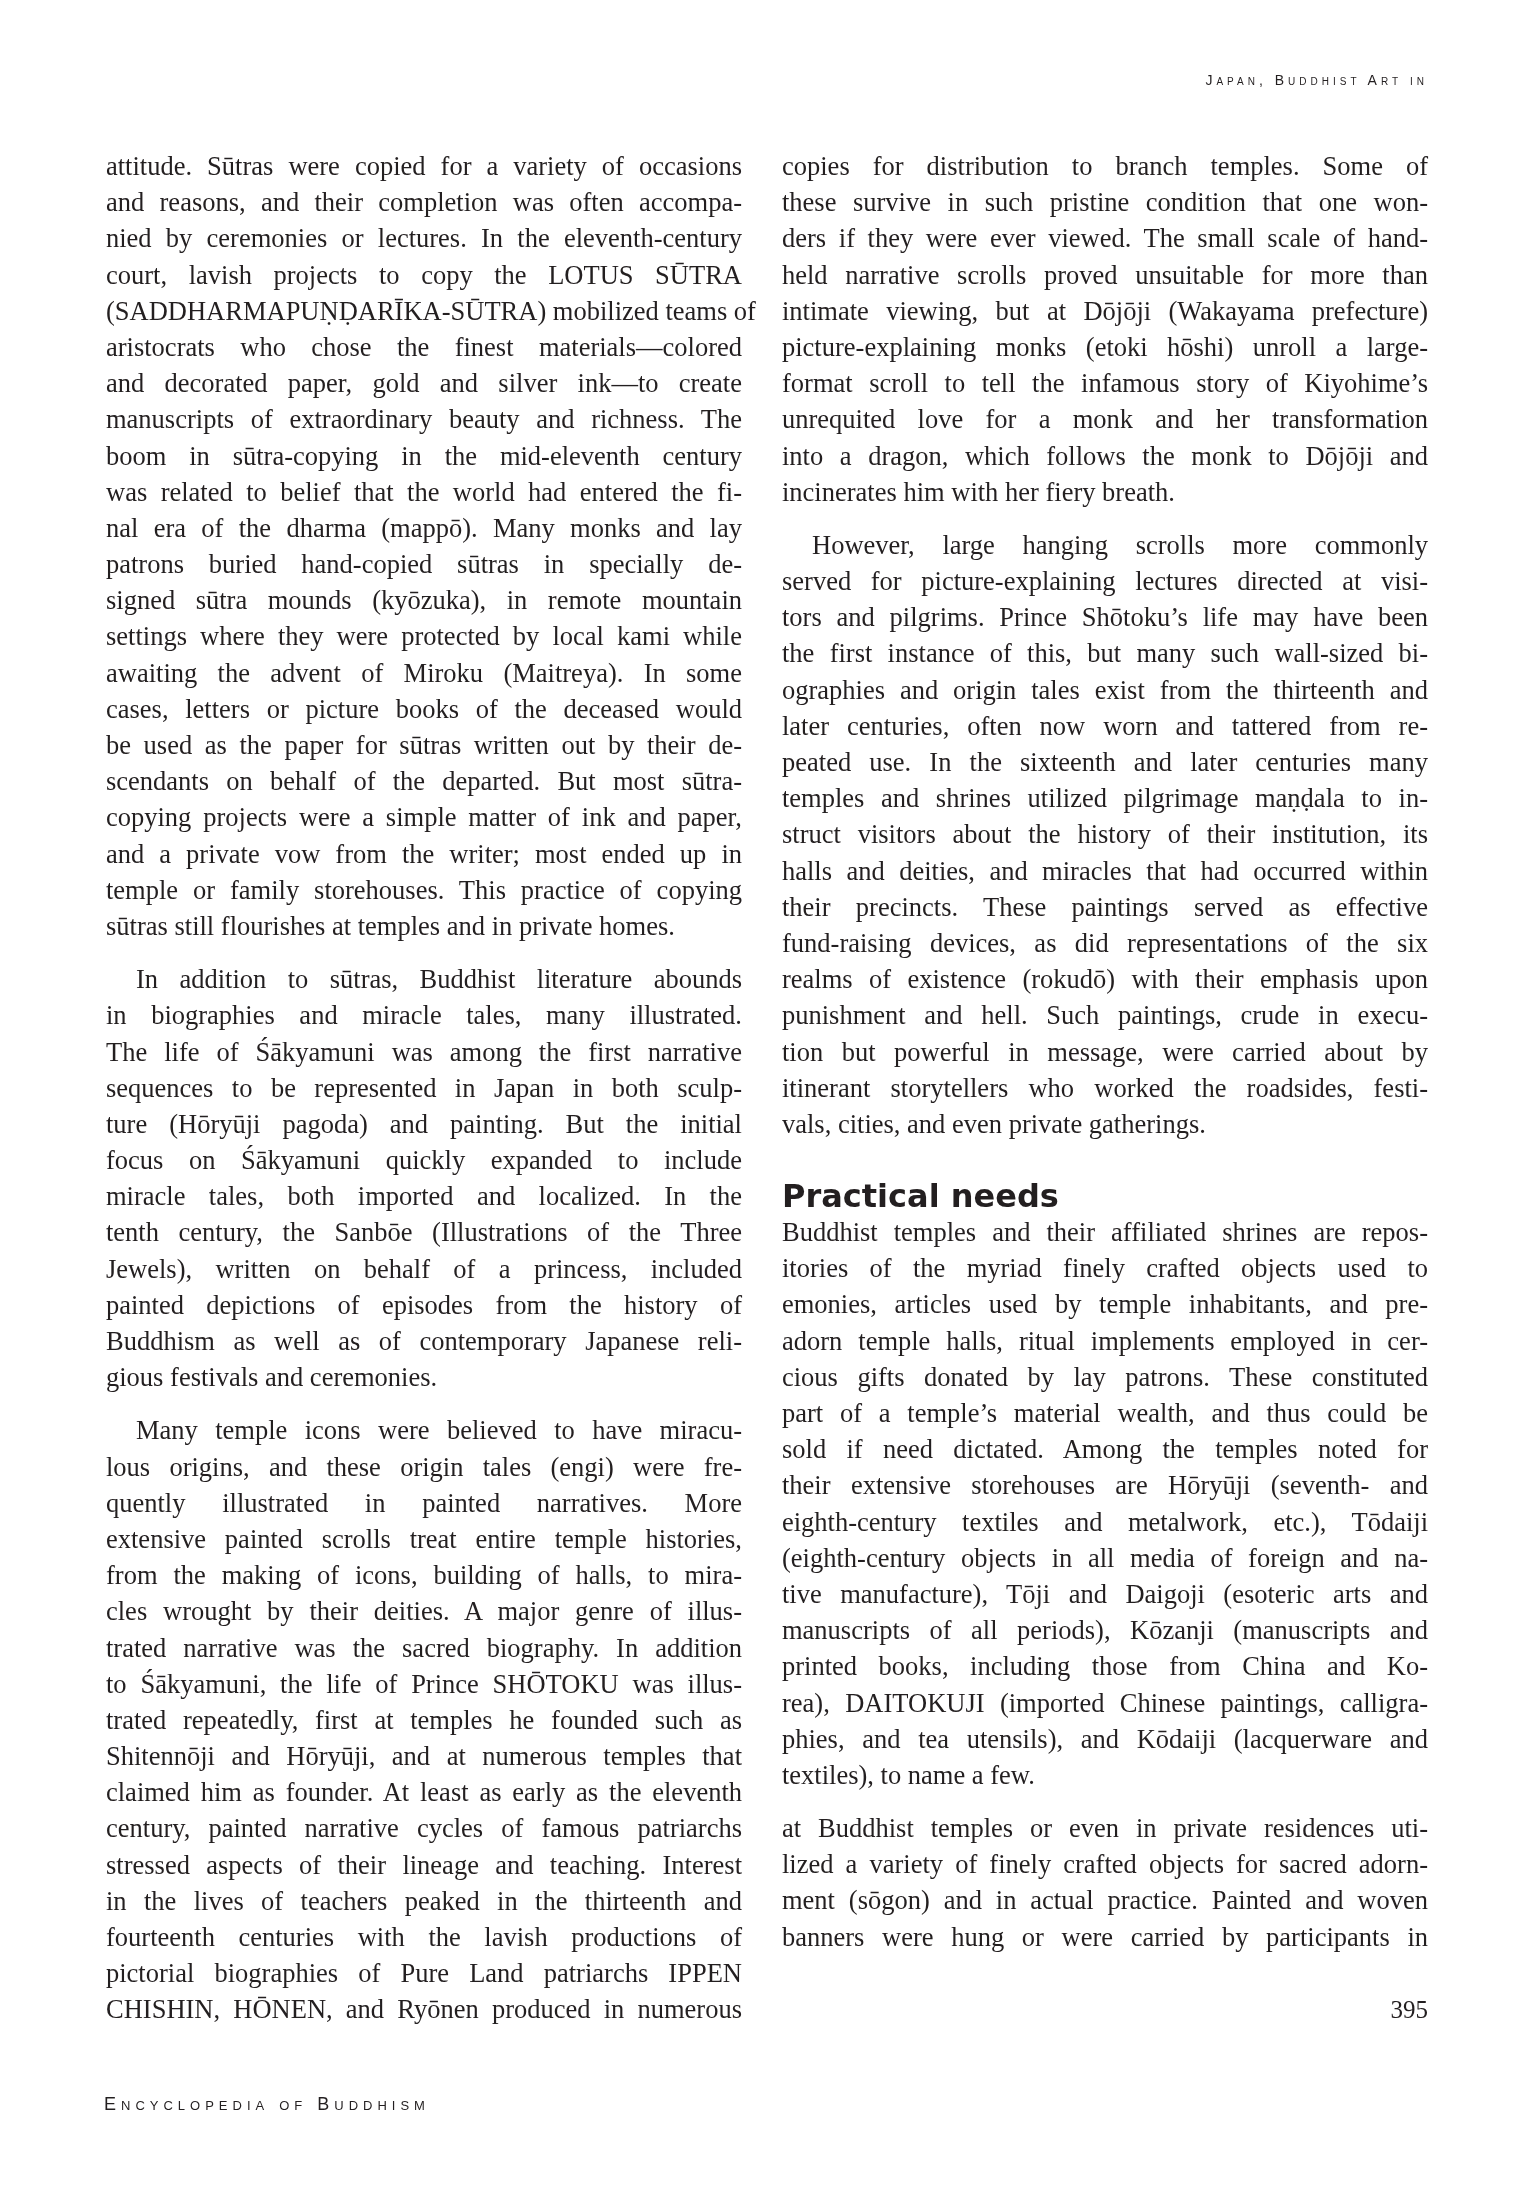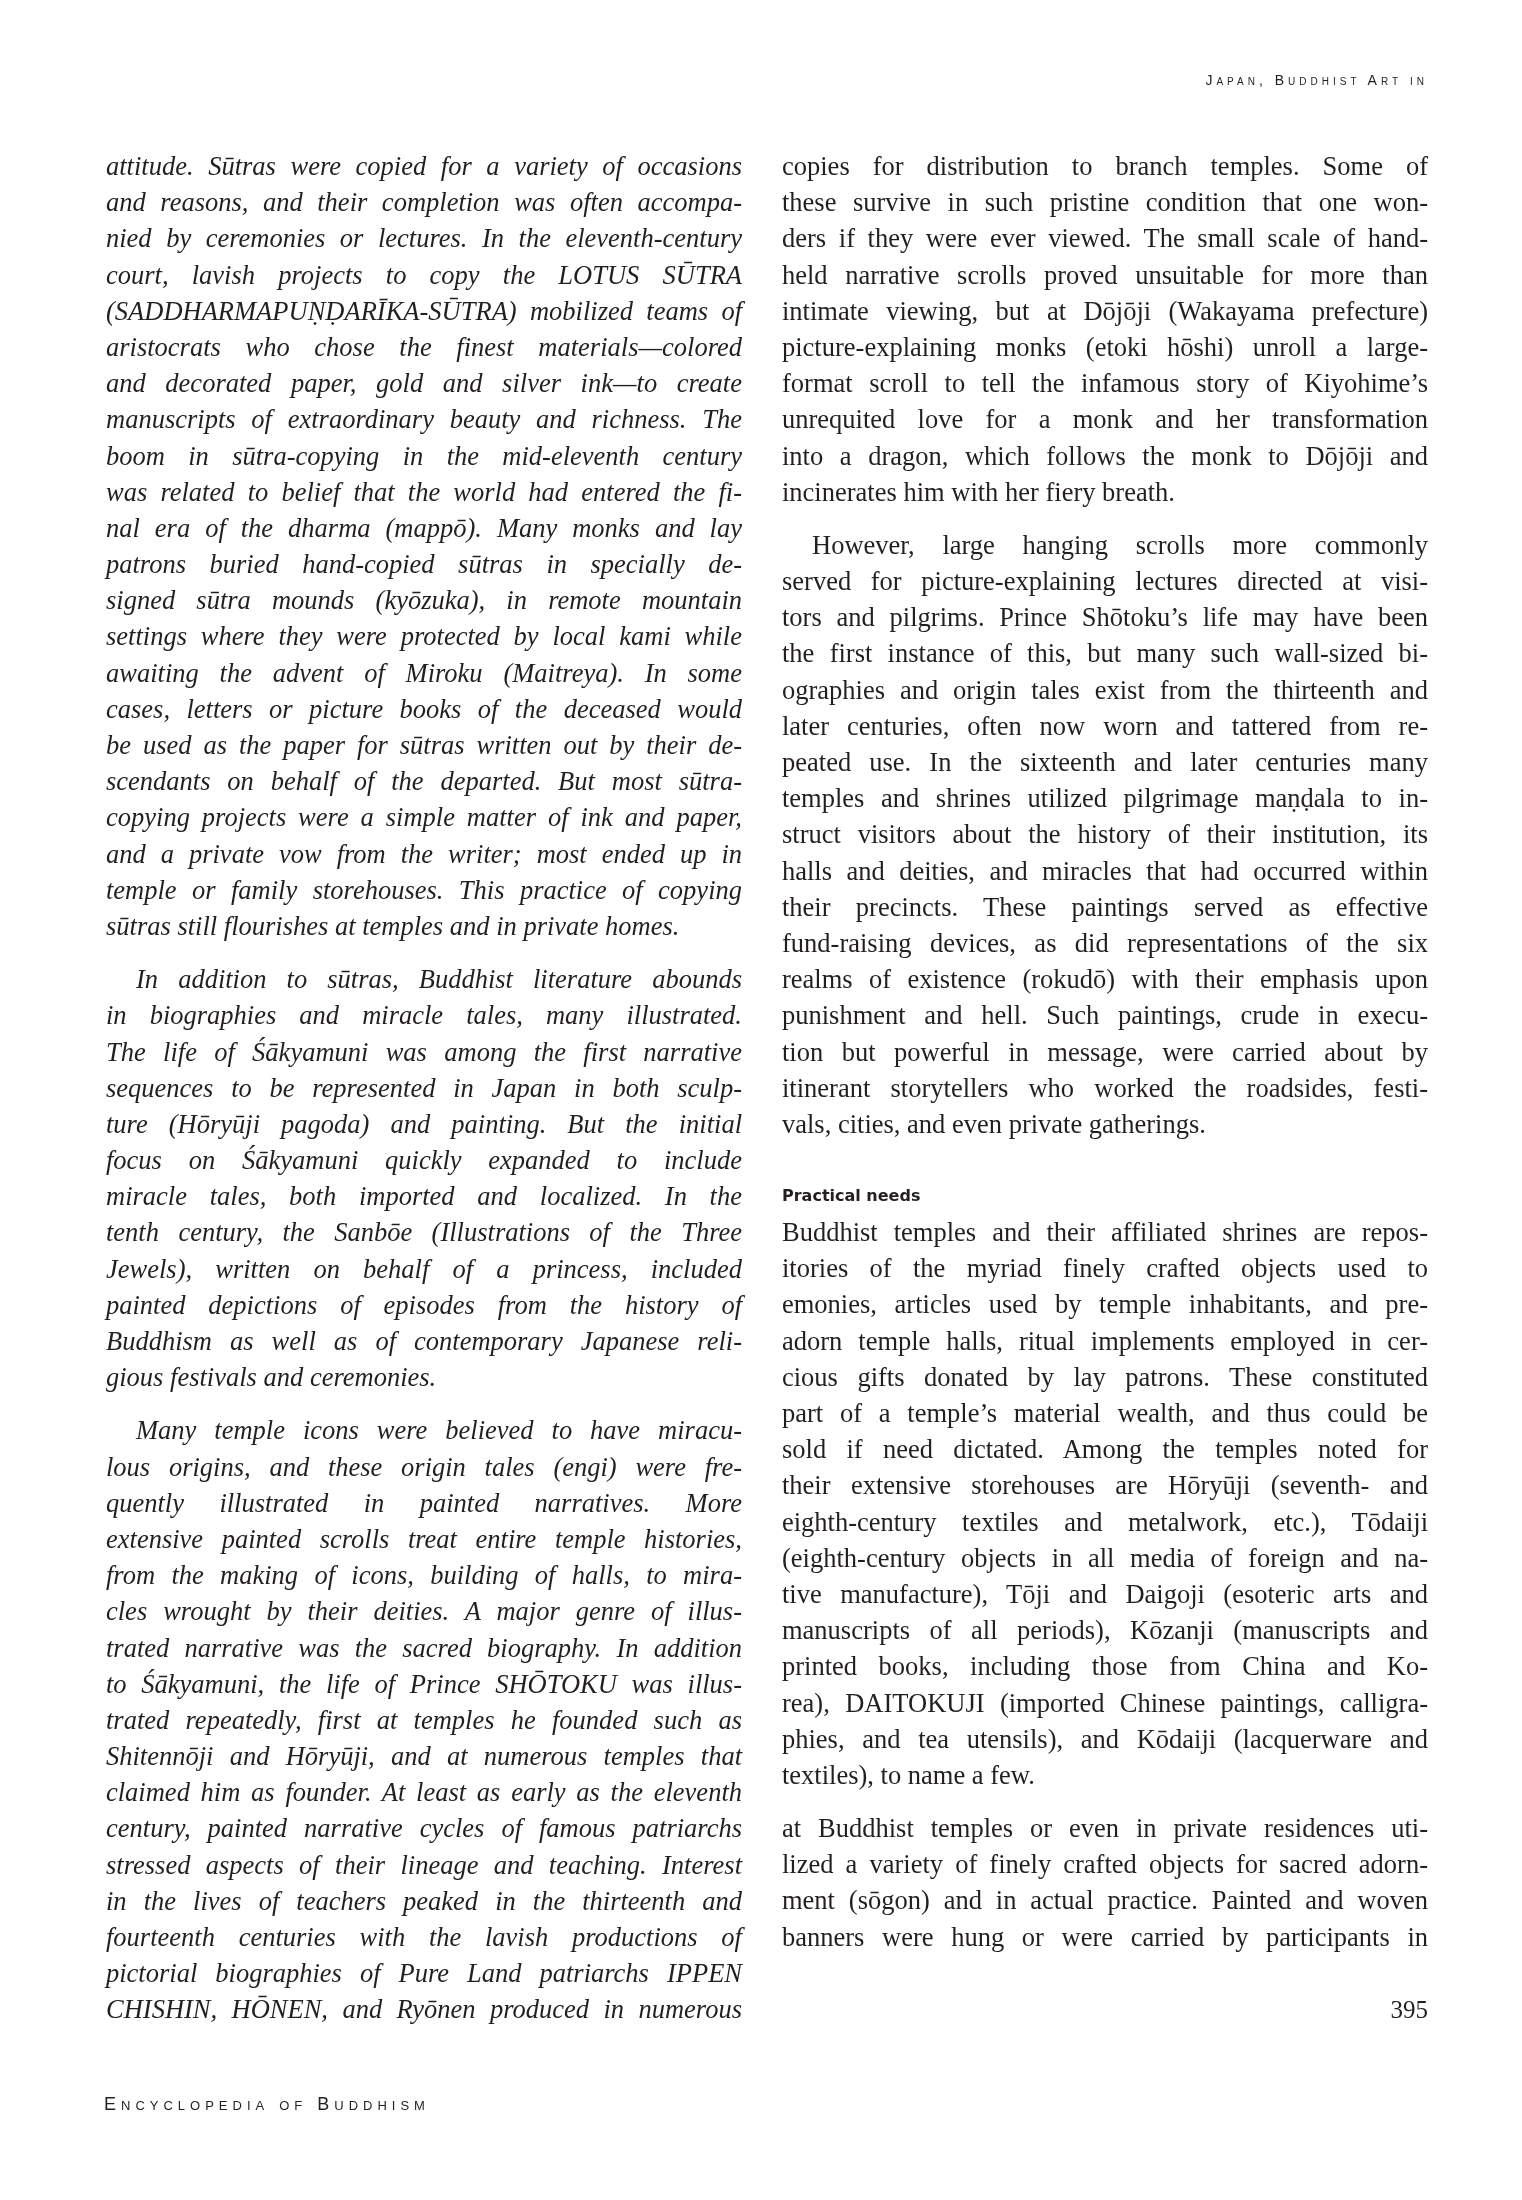--- a/index.html
+++ b/index.html
@@ -1,28 +1,28 @@
 <!DOCTYPE html>
 <html><head>
 <meta charset="utf-8">
 <style>
   html, body { margin: 0; padding: 0; background: #ffffff; }
   body { width: 1522px; height: 2200px; position: relative; overflow: hidden;
          font-family: "Liberation Serif", "DejaVu Serif", serif; color: #231f20; }
   .running-head { position: absolute; top: 72px; right: 94px; font-size: 14px;
          letter-spacing: 4px; font-variant: small-caps; font-family: "Liberation Sans", "DejaVu Sans", sans-serif; }
   .column { position: absolute; top: 148px; font-size: 26.5px; line-height: 36.2px; }
-  .col-left { left: 106px; width: 636px; font-style: italic; }
+  .col-left { left: 106px; width: 636px; }
   .col-right { left: 782px; width: 646px; }
   .line { display: block; text-align: justify; text-align-last: justify; white-space: nowrap; height: 36.2px; overflow: visible; }
   .line.last { text-align-last: left; }
   .line.indent { padding-left: 30px; }
   .para-gap { height: 17px; }
   .heading-gap { height: 36px; }
-  .heading { font-family: "DejaVu Sans", "Liberation Sans", sans-serif; font-weight: bold; font-size: 16px; height: 36px; line-height: 36px; }
+  .heading { font-family: "DejaVu Sans", "Liberation Sans", sans-serif; font-weight: bold; font-size: 32px; height: 36px; line-height: 36px; }
   .footer-left { position: absolute; top: 2070px; left: 104px; font-size: 18px; letter-spacing: 5px;
          font-variant: small-caps; font-family: "Liberation Sans", "DejaVu Sans", sans-serif; margin-top: 24px; }
   .footer-right { position: absolute; top: 1996px; right: 94px; font-size: 25px; }
 </style>
 </head>
 <body>
 
 <div class="running-head">Japan, Buddhist Art in</div>
 
 <div class="column col-left" id="col-left">

